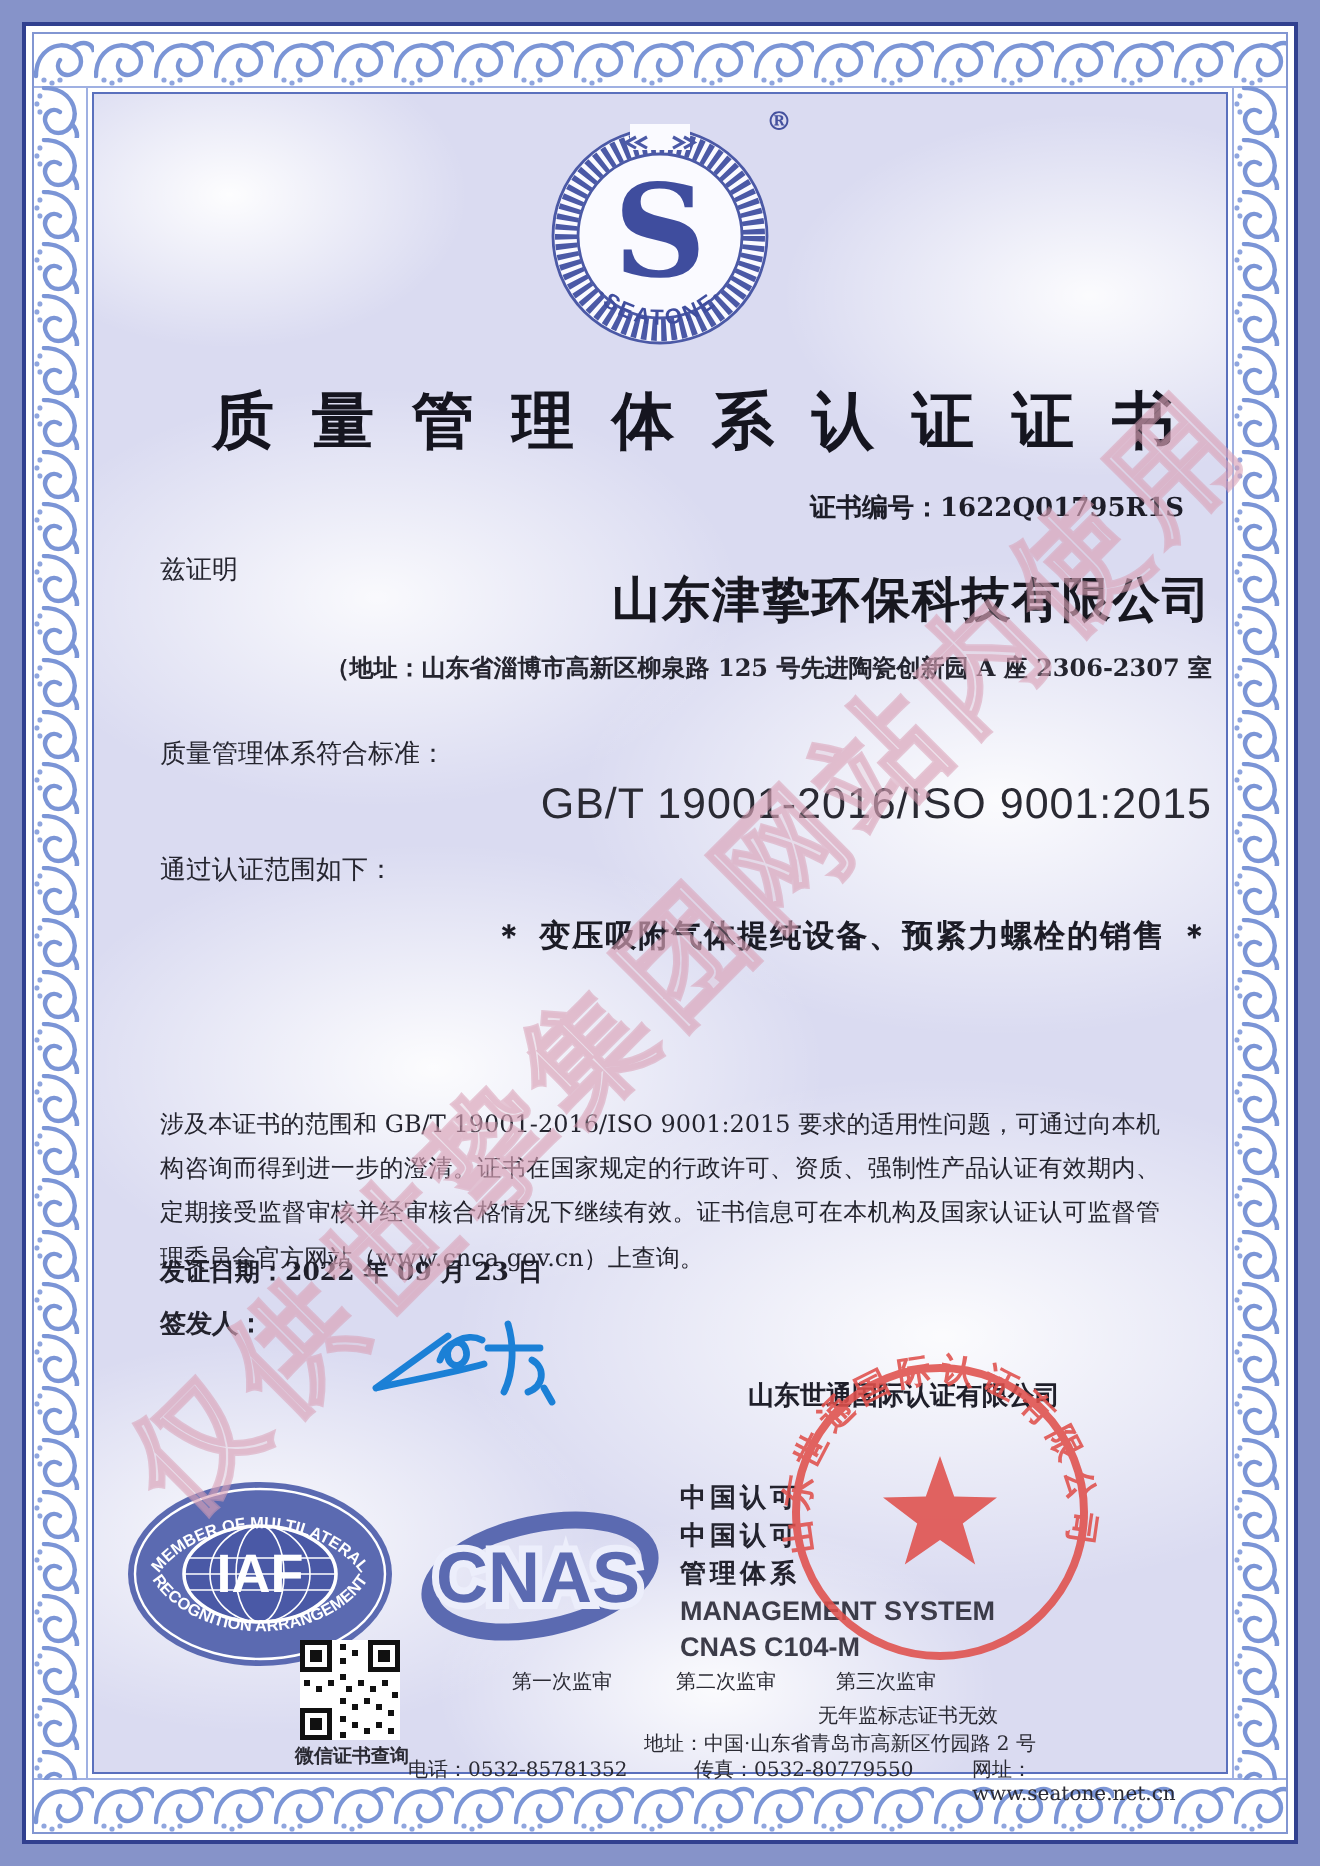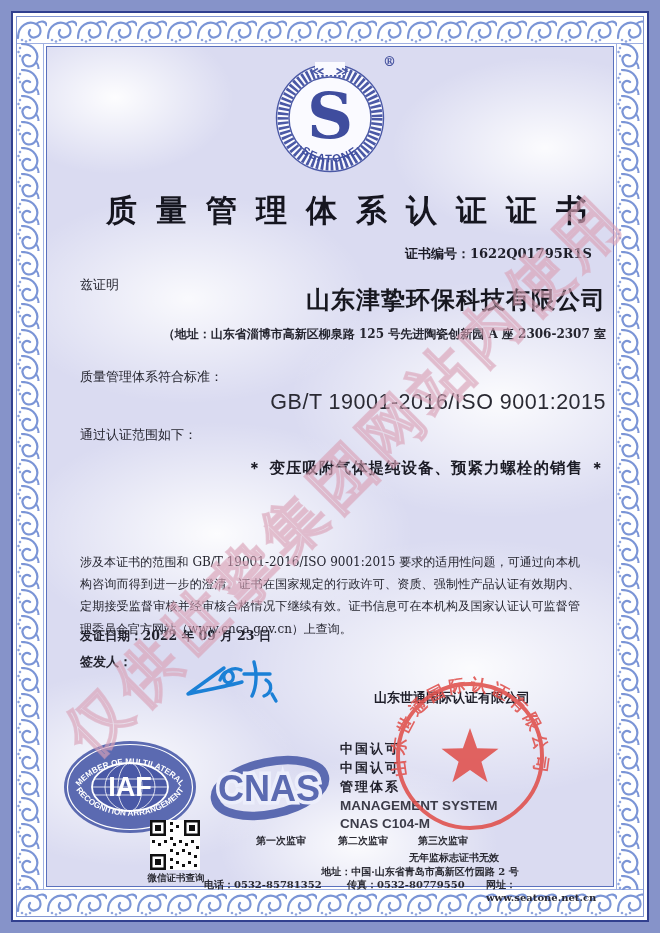--- a/index.html
+++ b/index.html
@@ -33,21 +33,21 @@
   .company{top:230px;font-size:24px;font-weight:bold;color:#17171f;letter-spacing:1px;}
   .addr{font-size:12px;font-weight:600;color:#25252f;}
   .lbl{font-size:13px;color:#25252f;left:26px;}
   .stdval{top:336px;font-size:21.5px;font-family:"Liberation Sans", sans-serif;color:#2a2a33;letter-spacing:.5px;}
   .scopeval{top:404px;font-size:15.5px;font-weight:bold;color:#1c1c26;letter-spacing:1px;}
   .legal{top:497px;left:26px;right:26px;font-size:12px;line-height:1.85;text-align:justify;color:#24242e;}
   .dates{font-size:12.5px;font-weight:bold;color:#1f1f2a;}
   .issuerco{top:635px;left:320px;font-size:13px;font-weight:bold;color:#1f1f2a;}
   .accr-cn{font-size:13px;font-weight:bold;color:#23232e;letter-spacing:2px;}
   .accr-en{font-size:13.5px;font-weight:bold;color:#3c3c49;font-family:"Liberation Sans", sans-serif;}
-  .small-b{font-size:10px;font-weight:bold;color:#2a2a33;}
+  .small-b{font-size:10px;font-weight:normal;color:#2a2a33;}
   .watermark{left:291px;top:421px;transform:translate(-50%,-50%) rotate(-45deg);
     font-size:62px;font-weight:700;letter-spacing:7px;white-space:nowrap;
     color:rgba(226,182,198,0.26);-webkit-text-stroke:1.6px rgba(216,158,180,0.55);
     pointer-events:none;z-index:60;}
   .stampwrap{left:332px;top:618px;width:168px;height:168px;opacity:.88;z-index:40;}
   .sig{left:130px;top:598px;z-index:30;}
   .reg{position:absolute;right:-4px;top:-2px;font-size:13px;color:#44519e;font-weight:bold;}
   .qrcap{top:818px;left:72px;width:100px;text-align:center;font-size:9.5px;font-weight:bold;color:#2a2a33;}
 </style>
 </head>

